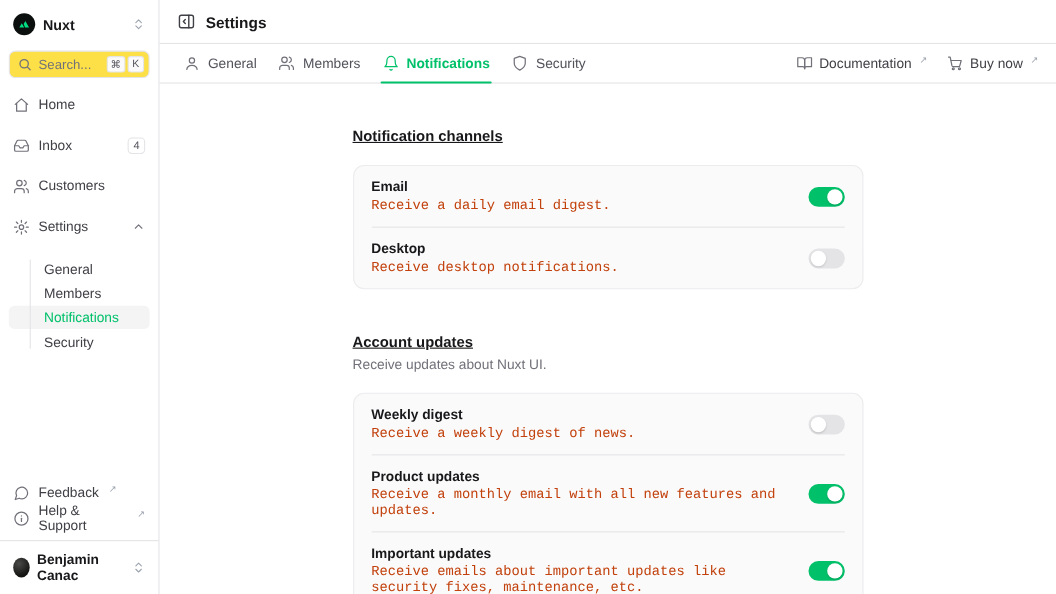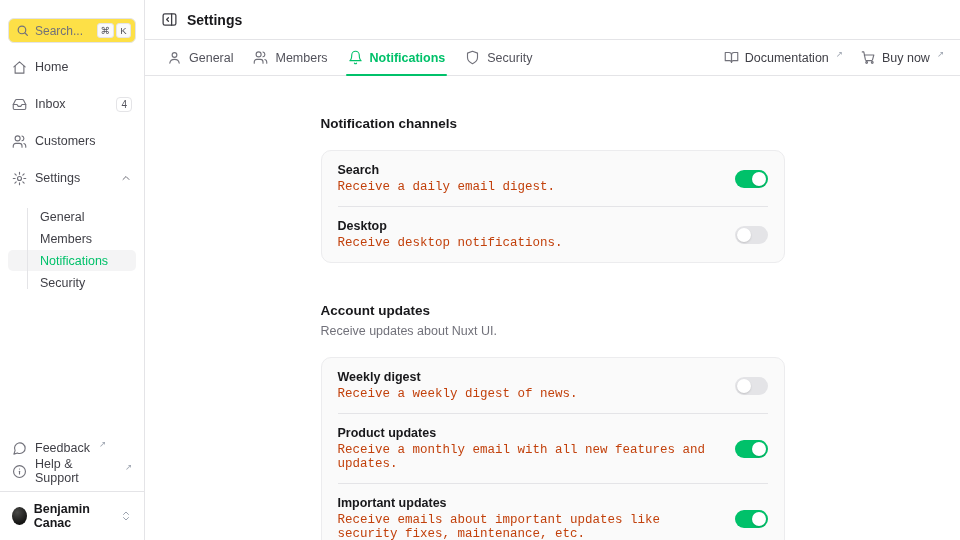--- a/index.html
+++ b/index.html
@@ -62,41 +62,55 @@
   .tab.active .ic { color:#00c16a; }
   .tab.active::after { content:''; position:absolute; left:8px; right:8px; bottom:-1px;
     height:2px; background:#00c16a; border-radius:1px; }
   .tab-actions { margin-left:auto; display:flex; align-items:center; gap:18px; padding-right:4px; }
   .action { display:flex; align-items:center; gap:6px; color:#3f3f46; cursor:pointer; }
   .action .ic { color:#71717a; display:flex; }
 
   .content { flex:1; overflow:hidden; }
   .col { width:464px; margin:0 auto; padding-top:40px; }
   .section + .section { margin-top:40px; }
-  .sec-title { font-size:13.5px; font-weight:700; color:#18181b; }
+  .sec-title { font-size:13.5px; font-weight:700; color:#18181b;text-decoration:underline; }
   .sec-sub { margin-top:6px; color:#71717a; }
   .card { margin-top:19px; background:#fafafa; border:1px solid #ececee; border-radius:10px; }
   .row { display:flex; align-items:center; padding:12px 16px; }
   .row-sep { height:1px; background:#e4e4e7; margin:0 16px; }
   .row-text { display:flex; flex-direction:column; gap:3px; padding-right:12px; }
   .row-label { font-weight:600; color:#18181b; }
   .row-desc { color:#c2410c;font-family:Liberation Mono, monospace; }
   .switch { margin-left:auto; width:33px; height:18px; border-radius:9px; position:relative;
     cursor:pointer; flex-shrink:0; }
   .switch.on { background:#00c16a; }
   .switch.off { background:#e4e4e7; }
   .switch::after { content:''; position:absolute; top:2px; width:14px; height:14px;
     border-radius:50%; background:#fff; box-shadow:0 1px 2px rgba(0,0,0,.15); }
   .switch.on::after { right:2px; }
   .switch.off::after { left:2px; }
 </style>
 </head>
 <body>
 
 <aside class="sidebar">
+  <div class="ws-row">
+    <span class="ws-logo">
+      <svg width="12" height="12" viewBox="0 0 24 24" fill="#00dc82">
+        <path d="M13.6 18h7.2L14.2 6.2 11 11.6zM3.2 18h8.9L7.6 10.2z"></path>
+      </svg>
+    </span>
+    <span class="ws-name">Nuxt</span>
+    <span class="selector-ic">
+      <svg width="12" height="12" viewBox="0 0 24 24" fill="none" stroke="currentColor" stroke-width="2" stroke-linecap="round" stroke-linejoin="round">
+          <path d="M7 9l5-5 5 5"></path>
+          <path d="M7 15l5 5 5-5"></path>
+        </svg>
+    </span>
+  </div>
 
   <div class="searchbox">
     <span>
       <svg width="13" height="13" viewBox="0 0 24 24" fill="none" stroke="currentColor" stroke-width="2.2" stroke-linecap="round">
           <circle cx="11" cy="11" r="7"></circle>
           <path d="M21 21l-4.3-4.3"></path>
         </svg>
     </span>
     <span class="ph">Search...</span>
     <span class="kbds">
@@ -280,21 +294,21 @@
   </div>
 
   <div class="content">
     <div class="col">
 
       <section class="section">
         <h2 class="sec-title">Notification channels</h2>
         <div class="card">
           <div class="row">
             <div class="row-text">
-              <span class="row-label">Search</span>
+              <span class="row-label">Email</span>
               <span class="row-desc">Receive a daily email digest.</span>
             </div>
             <span class="switch on"></span>
           </div>
           <div class="row-sep"></div>
           <div class="row">
             <div class="row-text">
               <span class="row-label">Desktop</span>
               <span class="row-desc">Receive desktop notifications.</span>
             </div>

